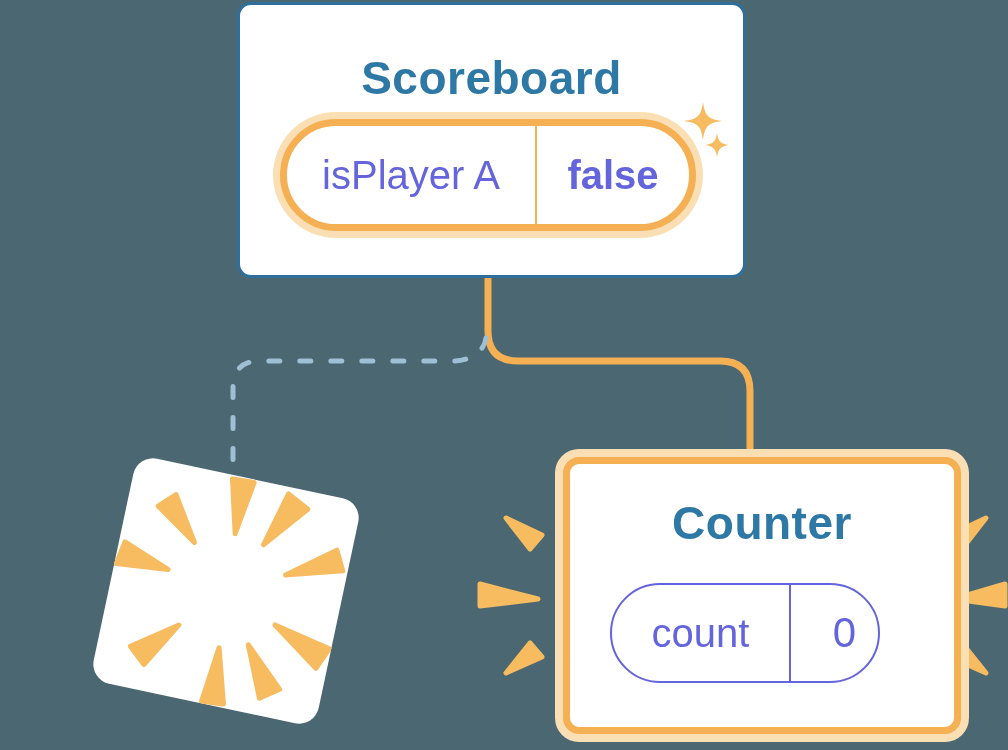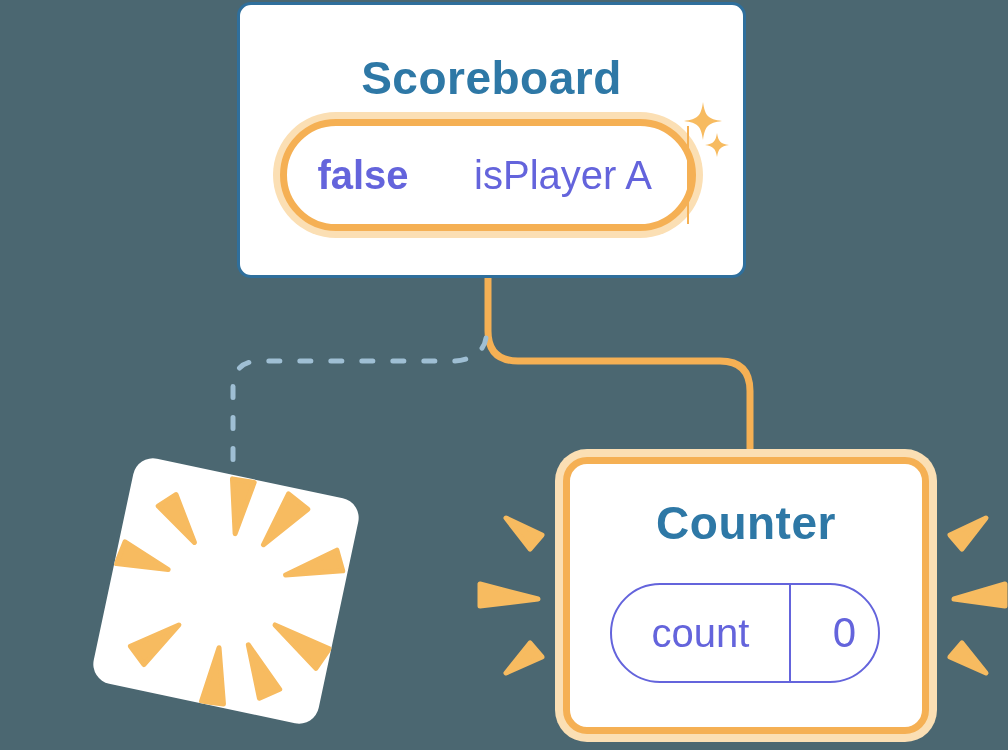--- a/index.html
+++ b/index.html
@@ -8,22 +8,22 @@
     background:var(--bg,#4B6771);
     font-family:"Liberation Sans",sans-serif;
   }
   .overlay{position:absolute;left:0;top:0;width:1008px;height:750px;}
   .card{position:absolute;background:var(--card-bg,#fff);box-sizing:border-box;}
   .scoreboard{
     left:237px;top:2px;width:509px;height:276px;
     border:3px solid var(--card-border,#2F6F9C);border-radius:14px;
   }
   .counter{
-    left:563px;top:457px;width:366px;height:277px;
-    border:7px solid var(--orange,#F5B054);border-radius:24px;
+    left:563px;top:457px;width:398px;height:277px;
+    border:7px solid var(--orange,#F5B054);border-radius:16px;
     box-shadow:0 0 0 8px var(--orange-halo,#FBDFB4);
   }
   .card-title{
     text-align:center;color:var(--title,#2E78A6);
     font-size:46px;font-weight:600;line-height:1;letter-spacing:.5px;
   }
   .scoreboard .card-title{margin-top:50px;}
   .counter .card-title{margin-top:36px;}
   .state-pill{
     position:absolute;background:var(--card-bg,#fff);display:flex;box-sizing:border-box;
@@ -72,22 +72,22 @@
     <g>
       <polygon class="burst" points="986,518 950,535 962,549"></polygon>
       <polygon class="burst" points="1005,584 1005,606 954,599"></polygon>
       <polygon class="burst" points="986,673 950,657 962,643"></polygon>
     </g>
   </svg>
 
   <div class="card scoreboard">
     <div class="card-title">Scoreboard</div>
     <div class="state-pill">
+      <div class="cell name">isPlayer A</div>
       <div class="cell value bold">false</div>
-      <div class="cell name">isPlayer A</div>
     </div>
     <svg class="sparkles" viewBox="0 0 76 84">
       <path class="sparkle" d="M33 17 C35 31 38 34 52 36 C38 38 35 41 33 55 C31 41 28 38 14 36 C28 34 31 31 33 17 Z"></path>
       <path class="sparkle" d="M47 48 C48.5 57 50.5 58.5 59 60 C50.5 61.5 48.5 63.5 47 72 C45.5 63.5 43.5 61.5 35 60 C43.5 58.5 45.5 57 47 48 Z"></path>
     </svg>
   </div>
 
   <div class="boom-card">
     <svg viewBox="0 0 230 230">
       <polygon class="ray" points="112,57 120,3 98,4"></polygon>

